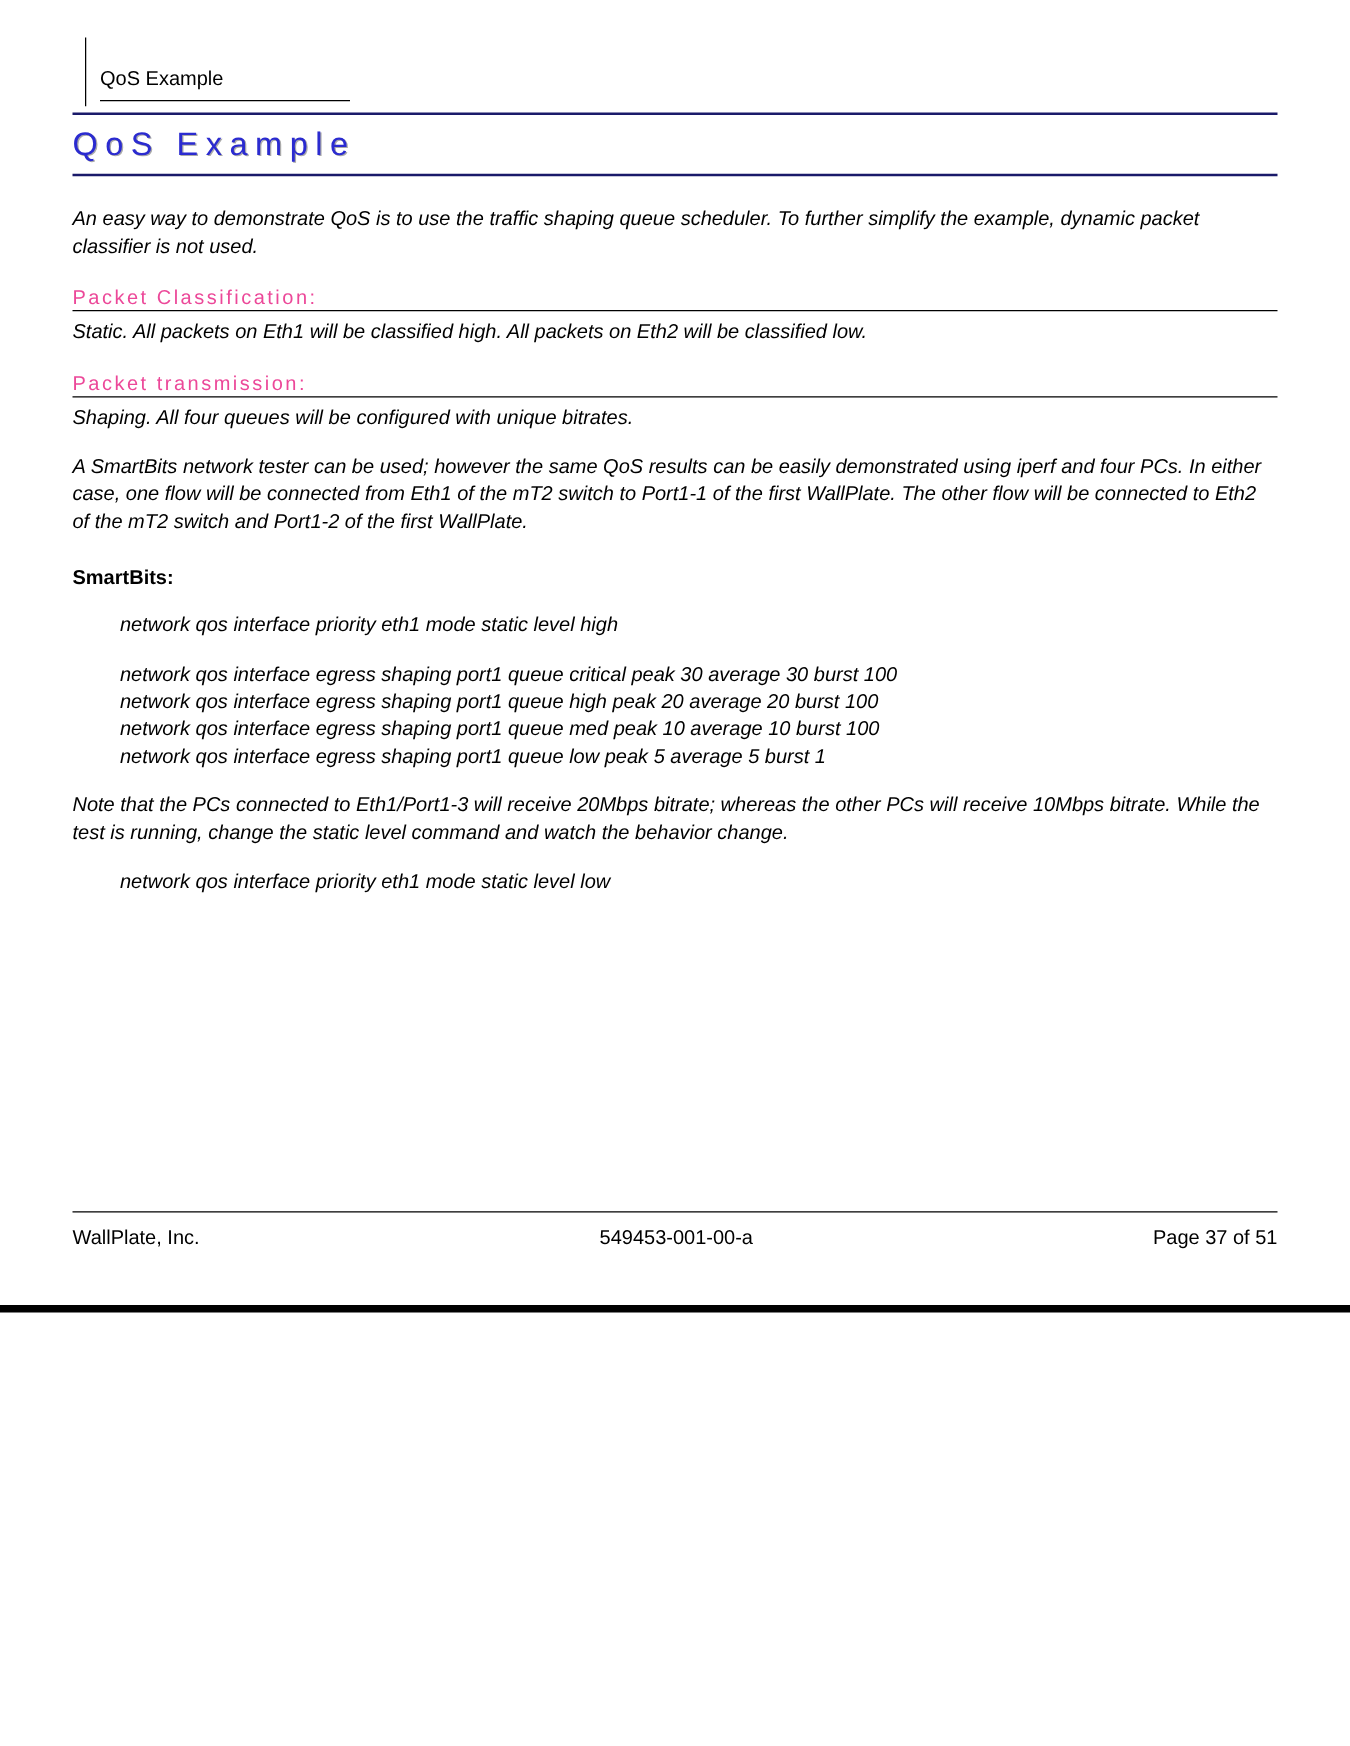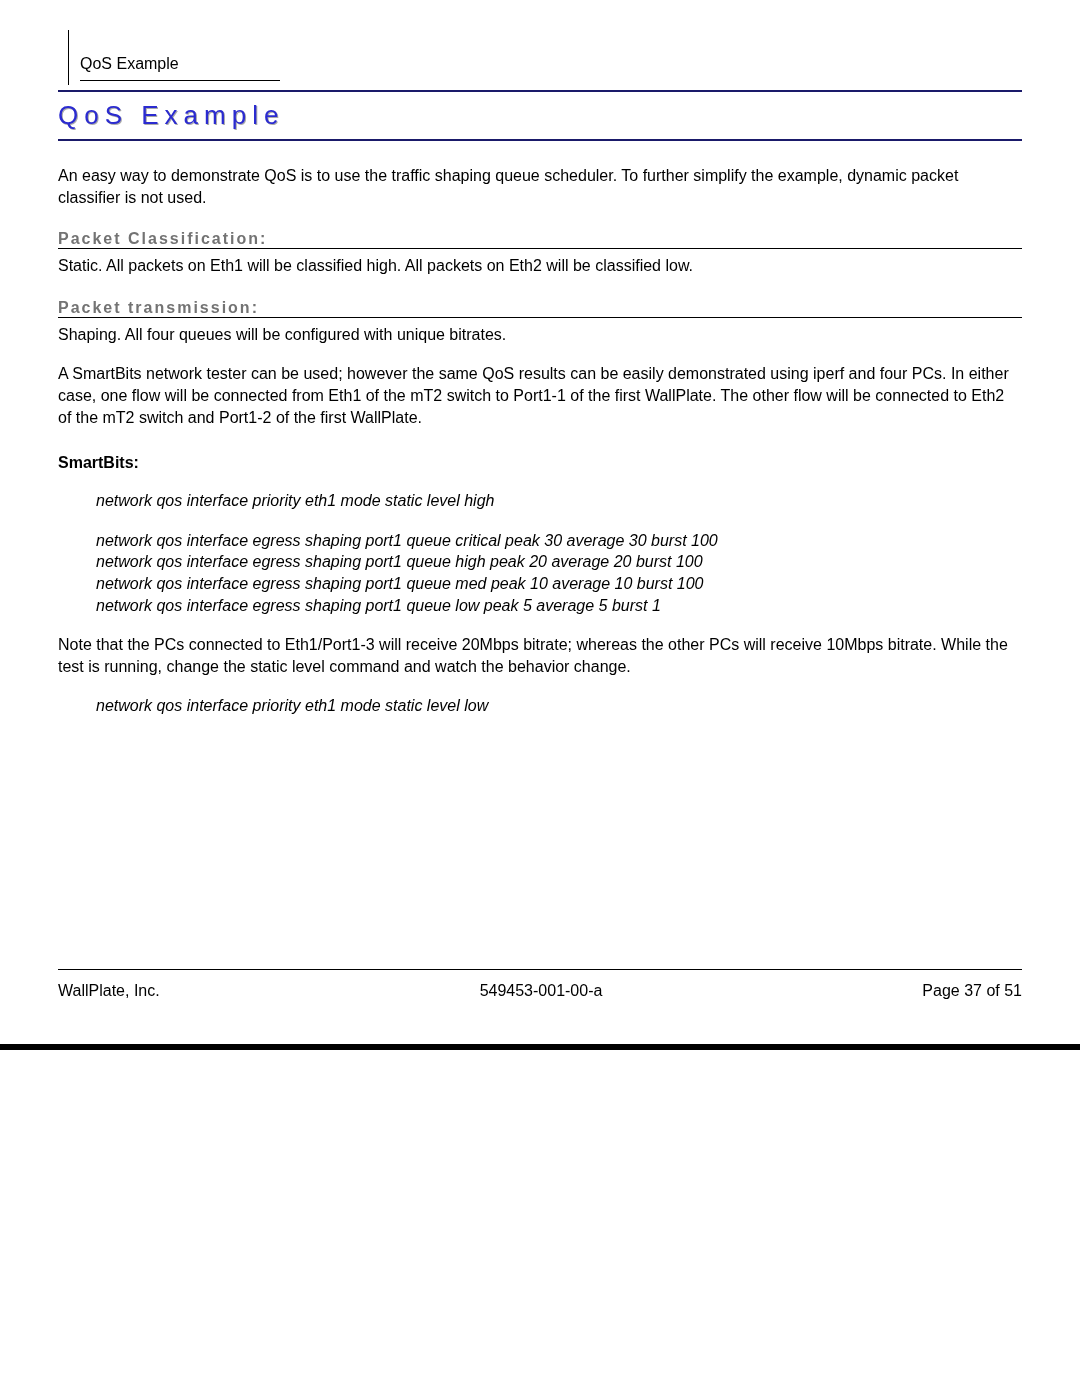--- a/index.html
+++ b/index.html
@@ -49,28 +49,29 @@
     padding: 8px 0 8px 0;
     font-weight: normal;
   }
   .content {
     padding-top: 24px;
   }
   .body-text {
     font-size: 16px;
     line-height: 1.35;
     margin-bottom: 18px;
+    font-style: italic;
   }
   .section-head {
     font-size: 16px;
-    color: #737373;
+    color: #ec4899;
     letter-spacing: 2px;
     margin-top: 22px;
     margin-bottom: 0;
-    font-weight: bold;
+    font-weight: normal;
   }
   .section-rule {
     width: 100%;
     height: 1px;
     background: #000;
     margin-bottom: 6px;
   }
   .commands-label {
     font-weight: bold;
     font-size: 16px;

